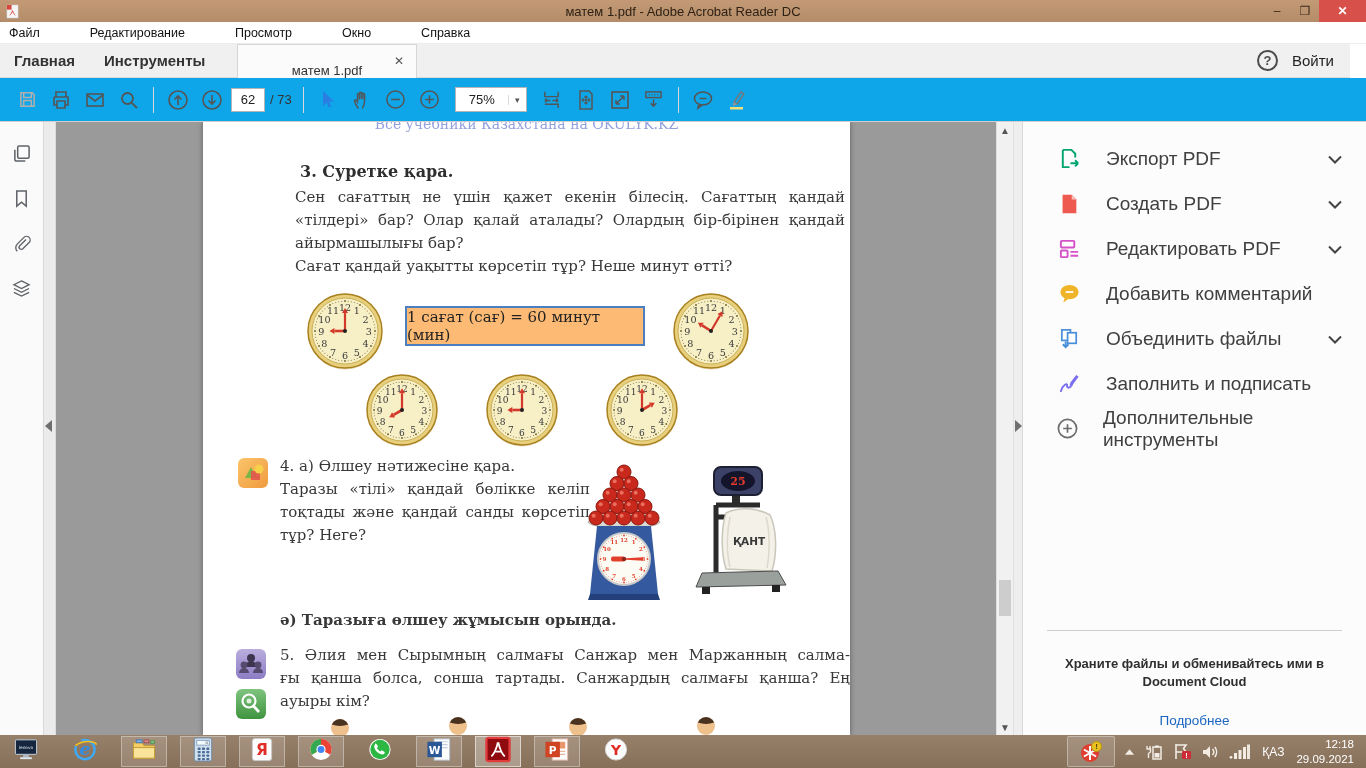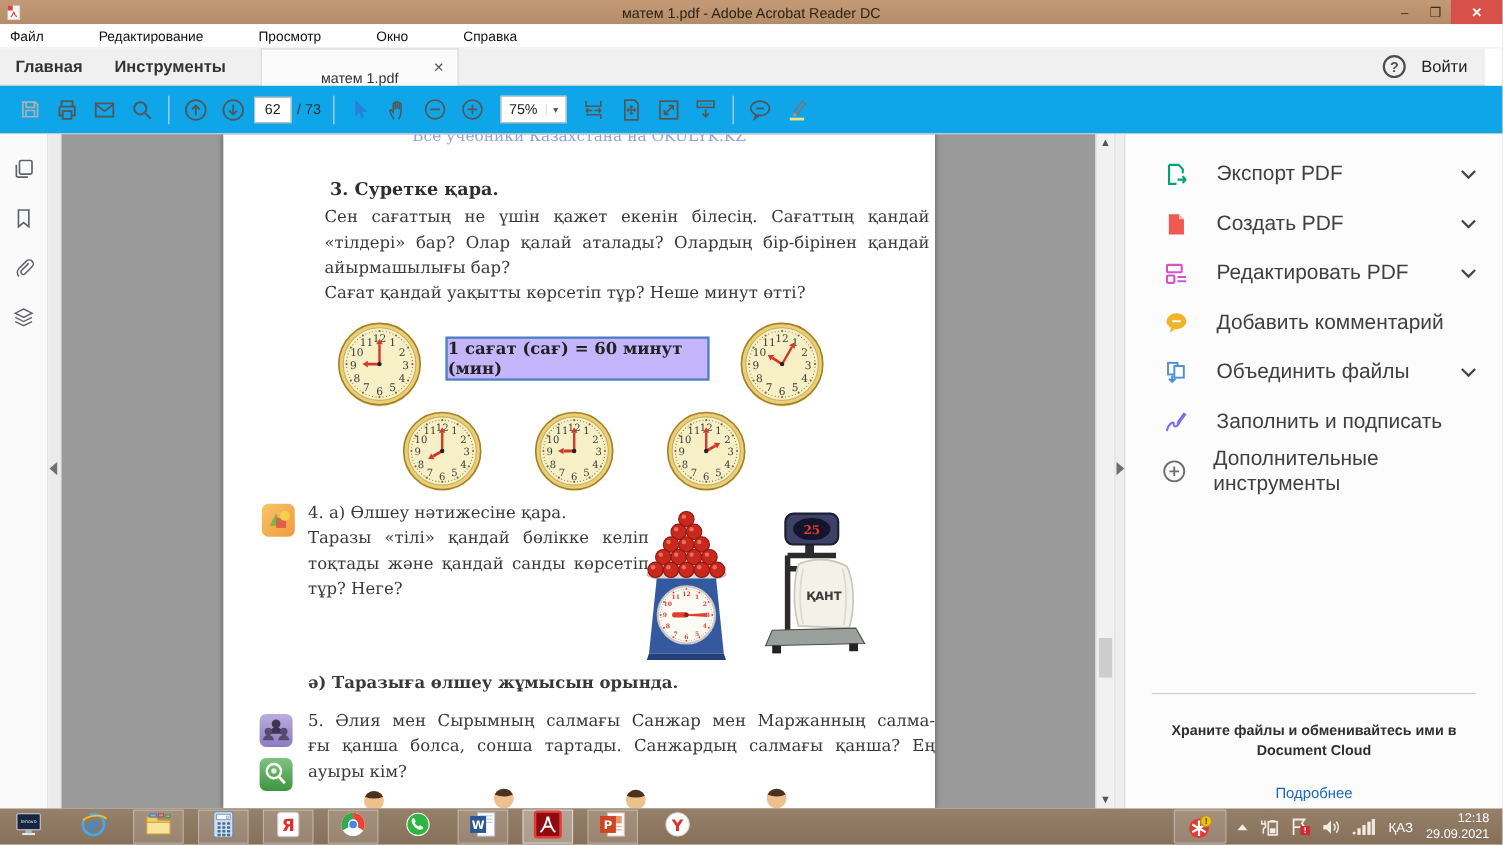--- a/index.html
+++ b/index.html
@@ -36,21 +36,21 @@
   .signin { font-size:15px; color:#222; }
 
   
   .toolbar { position:absolute; top:78px; left:0; right:0; height:44px; background:#0ea5e9;
              border-bottom:1px solid #cfcfcf; display:flex; align-items:center; padding-left:10px; }
   .tbtn { width:34px; height:32px; display:flex; align-items:center; justify-content:center; }
   .tsep { width:1px; height:26px; background:#d8d8d8; margin:0 7px; }
   .pageinput { width:34px; height:24px; border:1px solid #b5b5b5; background:#fff; text-align:center;
                font-size:13px; color:#222; margin:0 5px 0 2px; font-family:"Liberation Sans",sans-serif; }
   .pagetotal { font-size:13px; color:#333; margin-right:4px; }
-  .zoombox { width:60px; height:25px; border:1px solid #b5b5b5; background:#fff; display:flex;
+  .zoombox { width:72px; height:25px; border:1px solid #b5b5b5; background:#fff; display:flex;
              align-items:center; margin:4px 8px; }
   .zoombox .zval { flex:1; text-align:center; font-size:13px; color:#222; }
   .zoombox .zarr { width:18px; border-left:1px solid #d9d9d9; color:#555; font-size:9px; text-align:center; }
 
   
   .content { position:absolute; top:122px; left:0; right:0; bottom:33px; display:flex; }
   .lsidebar { width:44px; background:#fafafa; border-right:1px solid #d9d9d9; display:flex;
               flex-direction:column; align-items:center; padding-top:22px; gap:26px; }
   .lstrip { width:12px; background:#ebebeb; border-right:1px solid #dcdcdc; position:relative; }
   .collapse-arrow { position:absolute; top:298px; left:1px; width:0; height:0;
@@ -69,22 +69,22 @@
   
   .page { position:absolute; left:147px; top:0; width:647px; height:613px; background:#fff;
           box-shadow:0 0 5px rgba(0,0,0,.4); overflow:hidden;
           font-family:"DejaVu Serif","Liberation Serif",serif; color:#333; }
   .page .abs { position:absolute; }
   .watermark { top:-6px; left:0; width:100%; text-align:center; font-size:14px; color:#93a1de; }
   .t3head { left:97px; top:40px; font-size:16px; font-weight:600; color:#2e2e2e; }
   .tblock { line-height:23px; font-size:15px; color:#383838; }
   .tblock div.j { text-align:justify; text-align-last:justify; }
   .t3block { left:92px; top:64px; width:550px; }
-  .formula { left:202px; top:184px; width:240px; height:40px; border:2px solid #4a80c1; background:#c4b5fd;
-             display:flex; align-items:center; justify-content:center; font-size:15px; font-weight:bold; color:#222; }
+  .formula { left:202px; top:184px; width:240px; height:40px; border:2px solid #4a80c1; background:#fdba74;
+             display:flex; align-items:center; justify-content:center; font-size:15px; font-weight:normal; color:#222; }
   .clock { position:absolute; }
   .secicon { width:30px; height:30px; border-radius:6px; position:absolute; }
   .t4icon { left:35px; top:336px; background:linear-gradient(135deg,#fbc46a,#f09a3e); }
   .t4block { left:77px; top:333px; width:310px; }
   .t4sub { left:77px; top:489px; font-size:15px; font-weight:600; color:#383838; }
   .t5icon1 { left:33px; top:527px; background:linear-gradient(#b9aede,#8d7cc4); }
   .t5icon2 { left:33px; top:567px; background:linear-gradient(#7fc47f,#3f943f); }
   .t5block { left:77px; top:522px; width:570px; }
   .head-kid { position:absolute; width:18px; height:18px; border-radius:50%; background:#eec08c; overflow:hidden; }
   .head-kid::before { content:""; position:absolute; left:-2px; right:-2px; top:-3px; height:10px;

